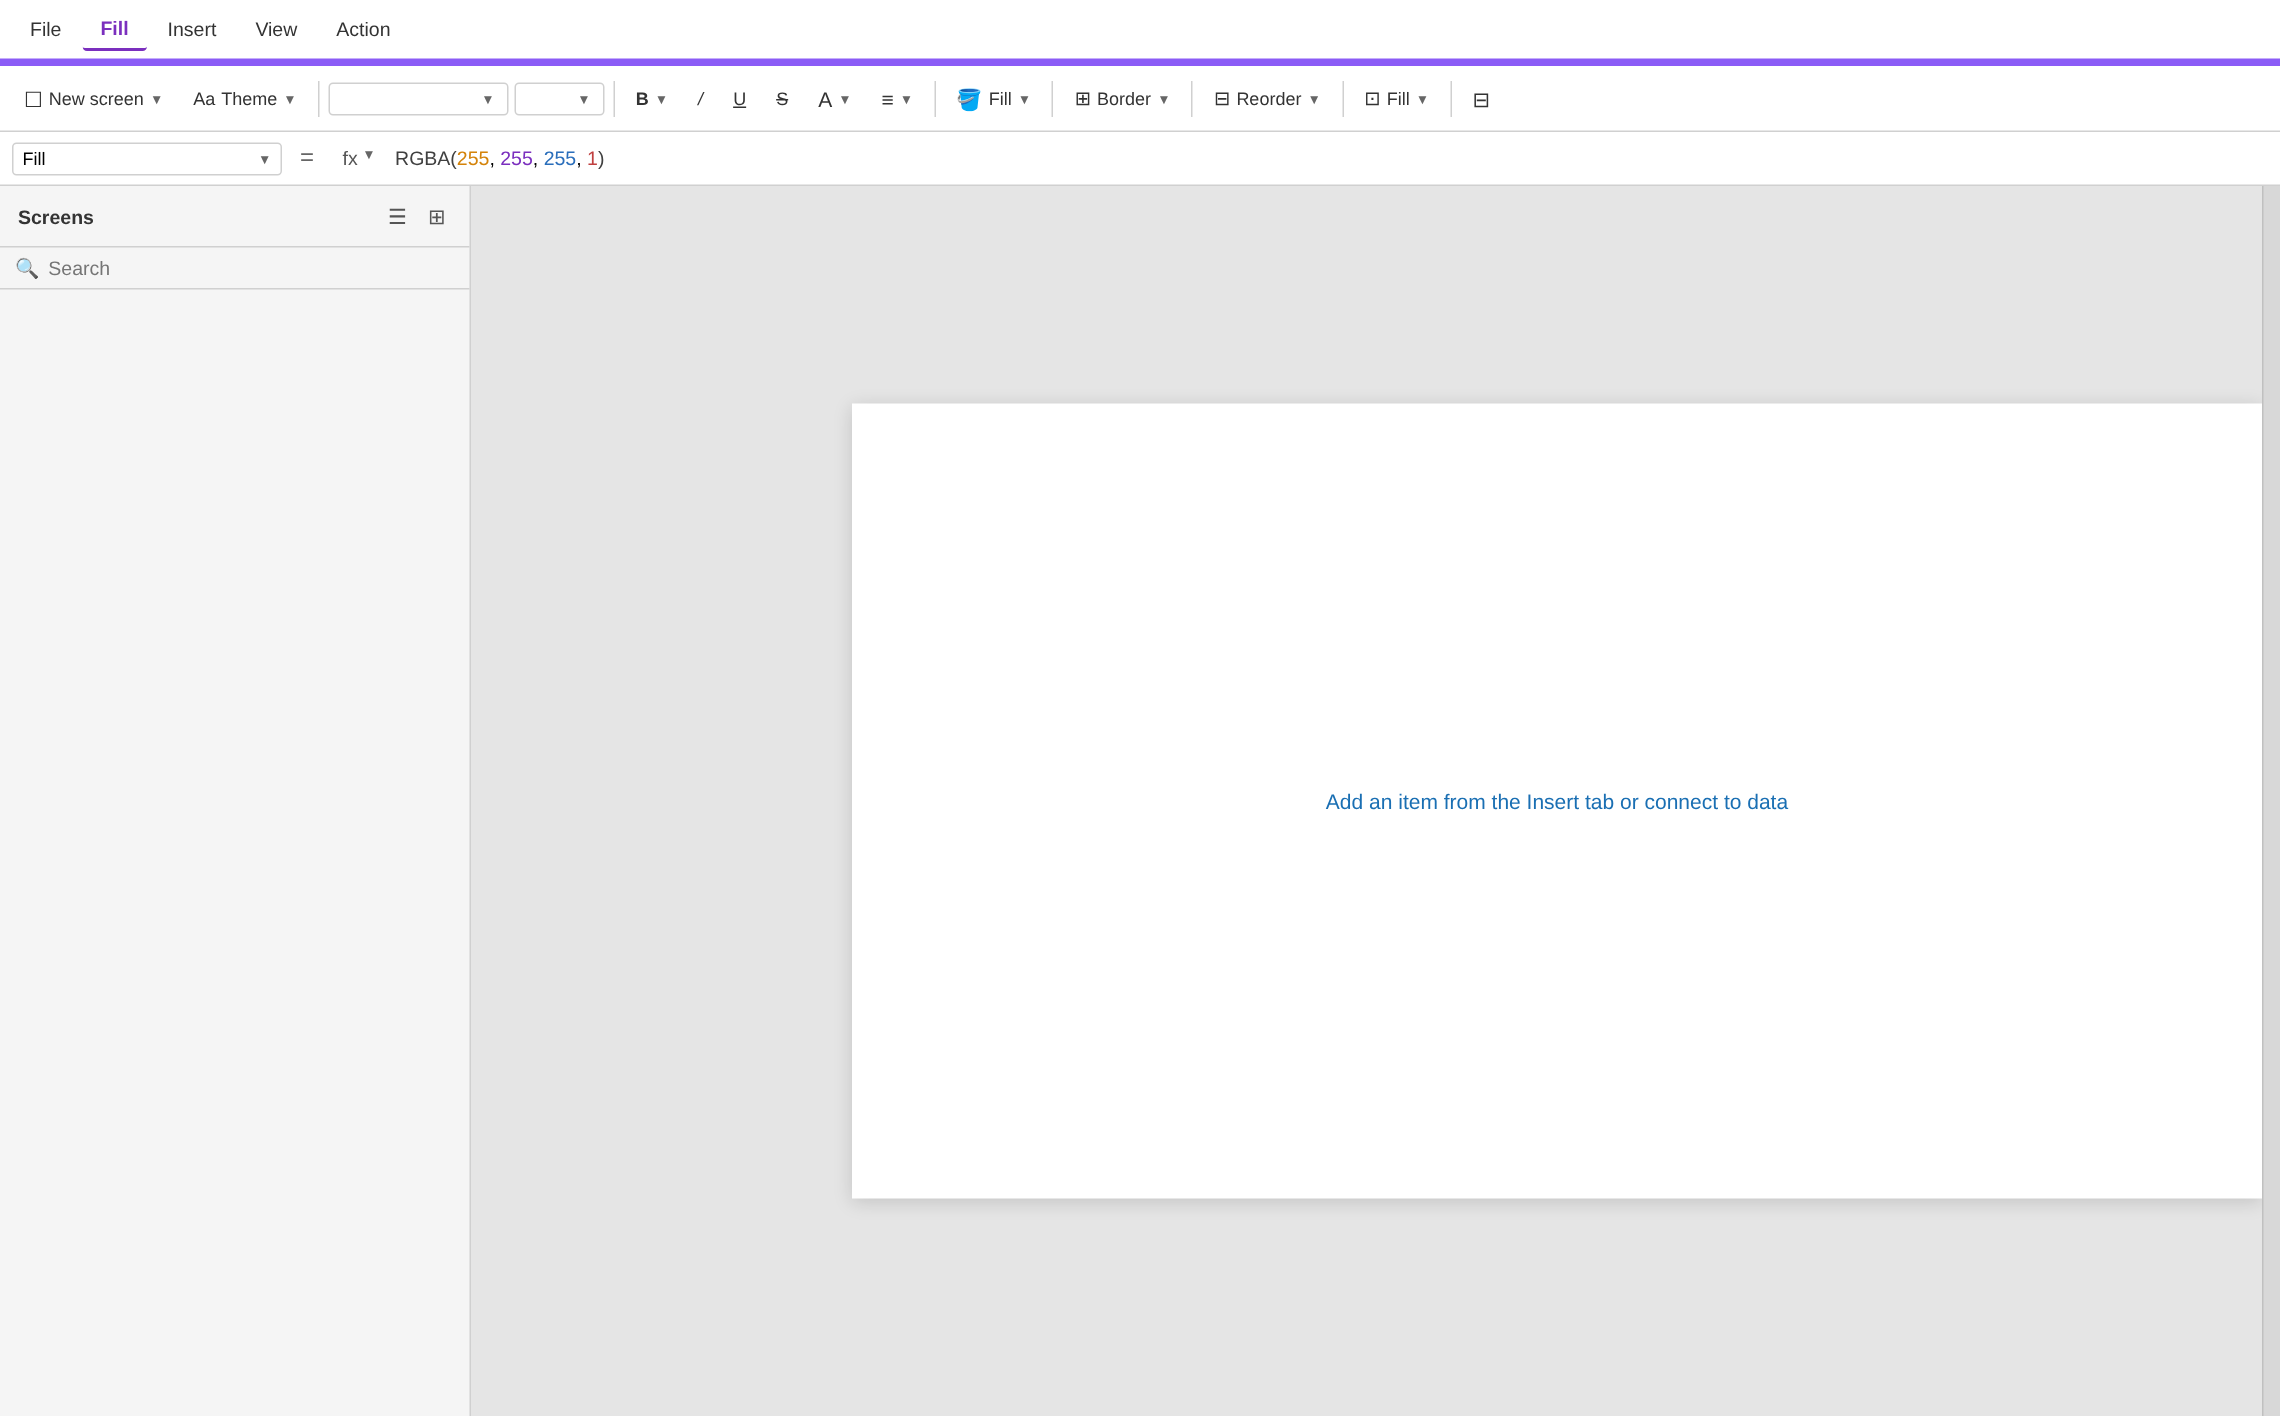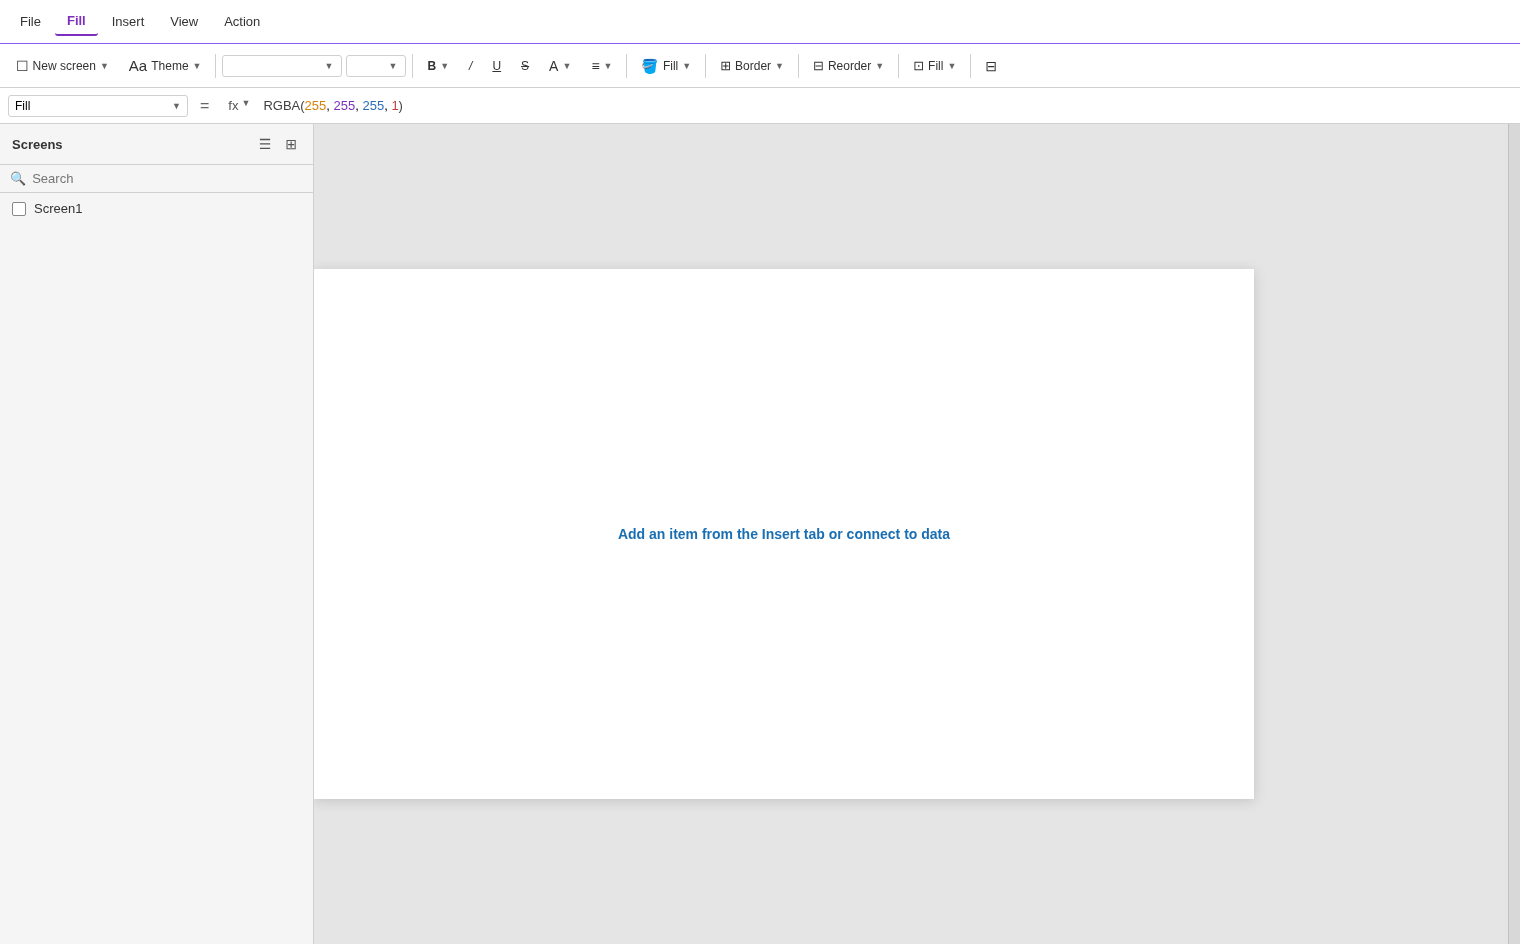--- a/index.html
+++ b/index.html
@@ -3,21 +3,21 @@
   <meta charset="utf-8">
   <style>
     * { box-sizing: border-box; margin: 0; padding: 0; }
     body { font-family: 'Segoe UI', Arial, sans-serif; font-size: 13px; background: #f0f0f0; overflow: hidden; width: 1520px; height: 944px; }
 
     
     .menu-bar {
       display: flex;
       align-items: center;
       background: #ffffff;
-      border-bottom: 1px solid #8b5cf6;
+      border-bottom: 5px solid #8b5cf6;
       padding: 0 8px;
       height: 44px;
       gap: 2px;
     }
     .menu-item {
       padding: 6px 12px;
       cursor: pointer;
       border-radius: 3px;
       color: #333;
       font-size: 13px;
@@ -174,24 +174,23 @@
       background: #fff;
       flex-shrink: 0;
     }
 
     
     .canvas-area {
       flex: 1;
       background: #e5e5e5;
       display: flex;
       align-items: center;
-      justify-content: flex-start;
+      justify-content: flex-end;
       position: relative;
       overflow: hidden;
-      font-weight: bold;
     }
     .canvas-sheet {
       background: #ffffff;
       width: 940px;
       height: 530px;
       box-shadow: 0 2px 12px rgba(0,0,0,0.15);
       display: flex;
       align-items: center;
       justify-content: center;
       position: relative;
@@ -223,21 +222,21 @@
 
 <div class="toolbar">
 
   <button class="toolbar-btn">
     <span style="font-size:14px;">☐</span>
     <span>New screen</span>
     <span class="toolbar-chevron">▼</span>
   </button>
 
   <button class="toolbar-btn">
-    <span style="font-size:15px;">Aa</span>
+    <span style="font-size:12px;">Aa</span>
     <span>Theme</span>
     <span class="toolbar-chevron">▼</span>
   </button>
 
   <div class="toolbar-separator"></div>
 
   <button class="toolbar-btn" style="width:120px; border:1px solid #d0d0d0; border-radius:3px;">
     <span style="flex:1; text-align:left;"></span>
     <span class="toolbar-chevron">▼</span>
   </button>
@@ -349,24 +348,20 @@
         </button>
         <button class="sidebar-icon-btn" title="Grid view">
           <span>⊞</span>
         </button>
       </div>
     </div>
     <div class="sidebar-search">
       <span class="search-icon">🔍</span>
       <input type="text" placeholder="Search" style="">
     </div>
-    <div class="screen-item">
-      <div class="screen-checkbox"></div>
-      <span>Screen1</span>
-    </div>
   </div>
 
   <div class="canvas-area">
     <div class="canvas-sheet">
       <div class="canvas-hint">
         <span>Add an item from the Insert tab</span><span> or </span><a>connect to data</a>
       </div>
     </div>
   </div>
 

